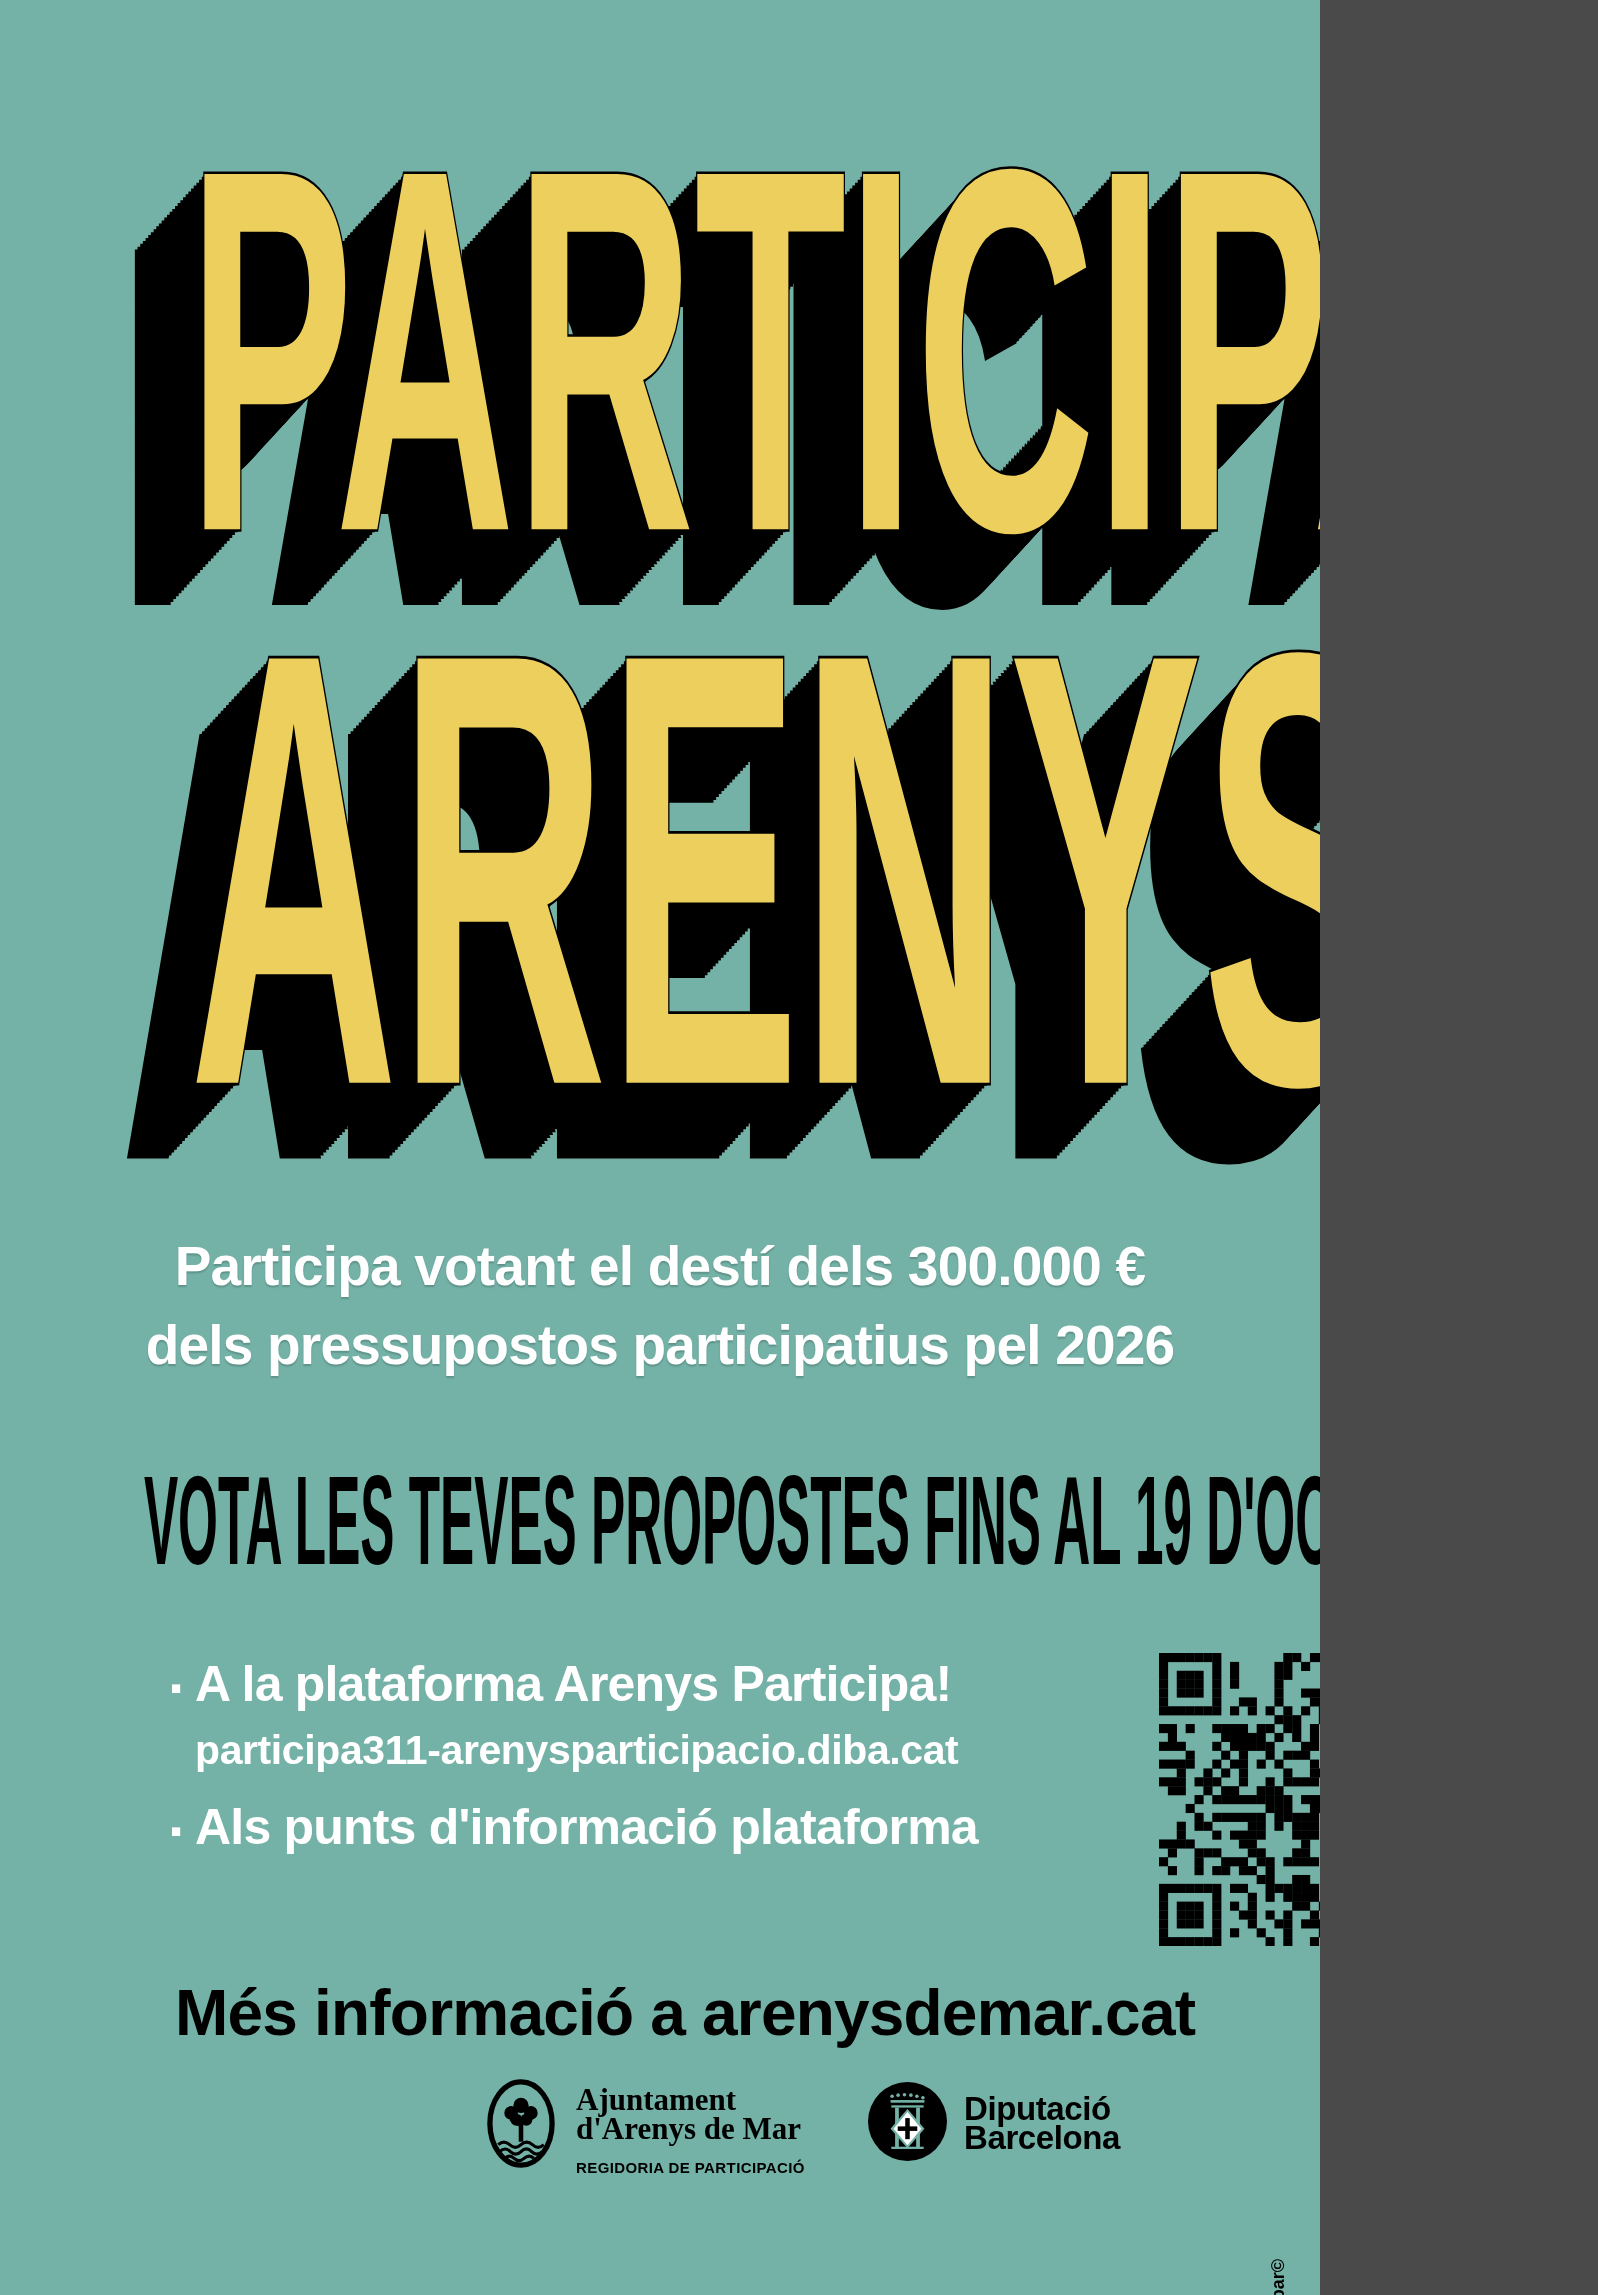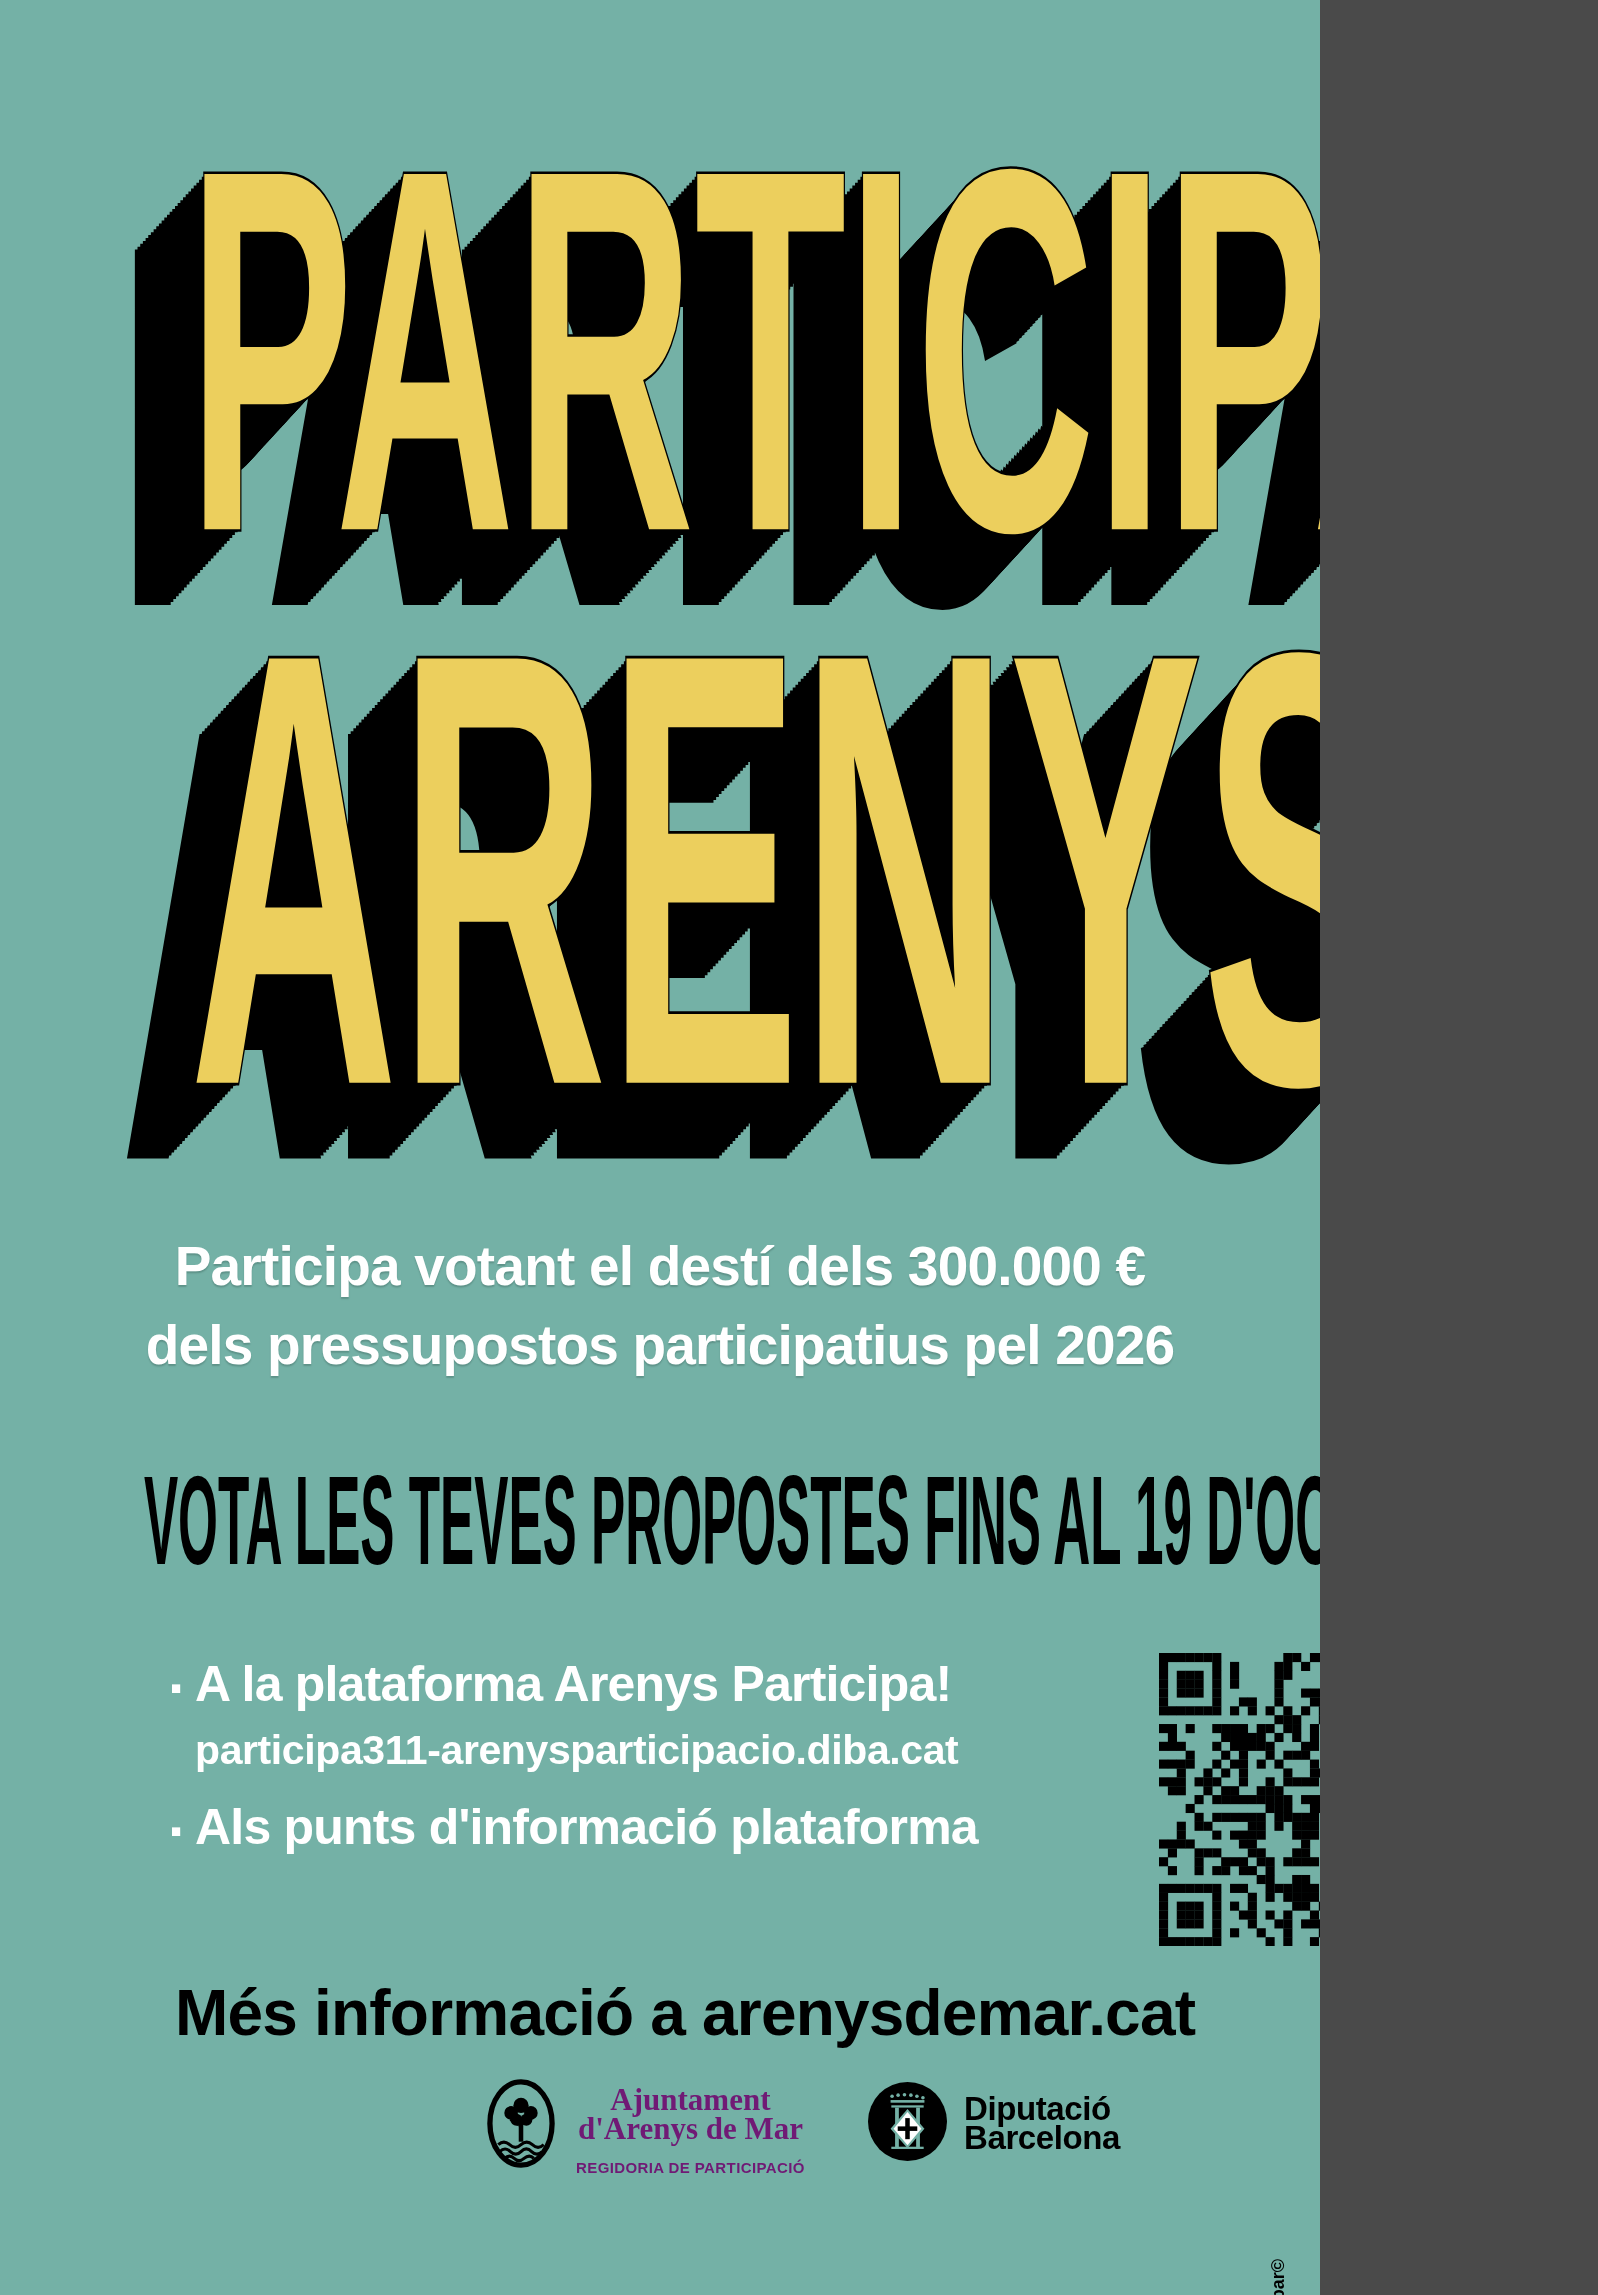--- a/index.html
+++ b/index.html
@@ -26,21 +26,21 @@
   .bullet-url{
     position:absolute;left:195px;color:#ffffff;font-weight:bold;font-size:41px;line-height:1;
     letter-spacing:-0.4px;
   }
   .more-info{
     position:absolute;left:175px;color:#000000;font-weight:bold;font-size:64px;line-height:1;
     letter-spacing:-0.8px;
   }
   .qr{position:absolute;left:1159px;top:1653px;}
   .badge{position:absolute;}
-  .aj-text{position:absolute;left:576px;top:2085px;color:#701a75;text-align:center;}
+  .aj-text{position:absolute;left:576px;top:2085px;color:#000000;}
   .aj-name{
     font-family:"Liberation Serif","DejaVu Serif",serif;font-weight:bold;
     font-size:31px;line-height:29px;letter-spacing:0;
   }
   .aj-dept{
     margin-top:16px;font-weight:bold;font-size:15px;letter-spacing:0.4px;
   }
   .dp-text{
     position:absolute;left:964px;top:2094px;color:#000;
     font-weight:bold;font-size:33px;line-height:29px;letter-spacing:-0.4px;

